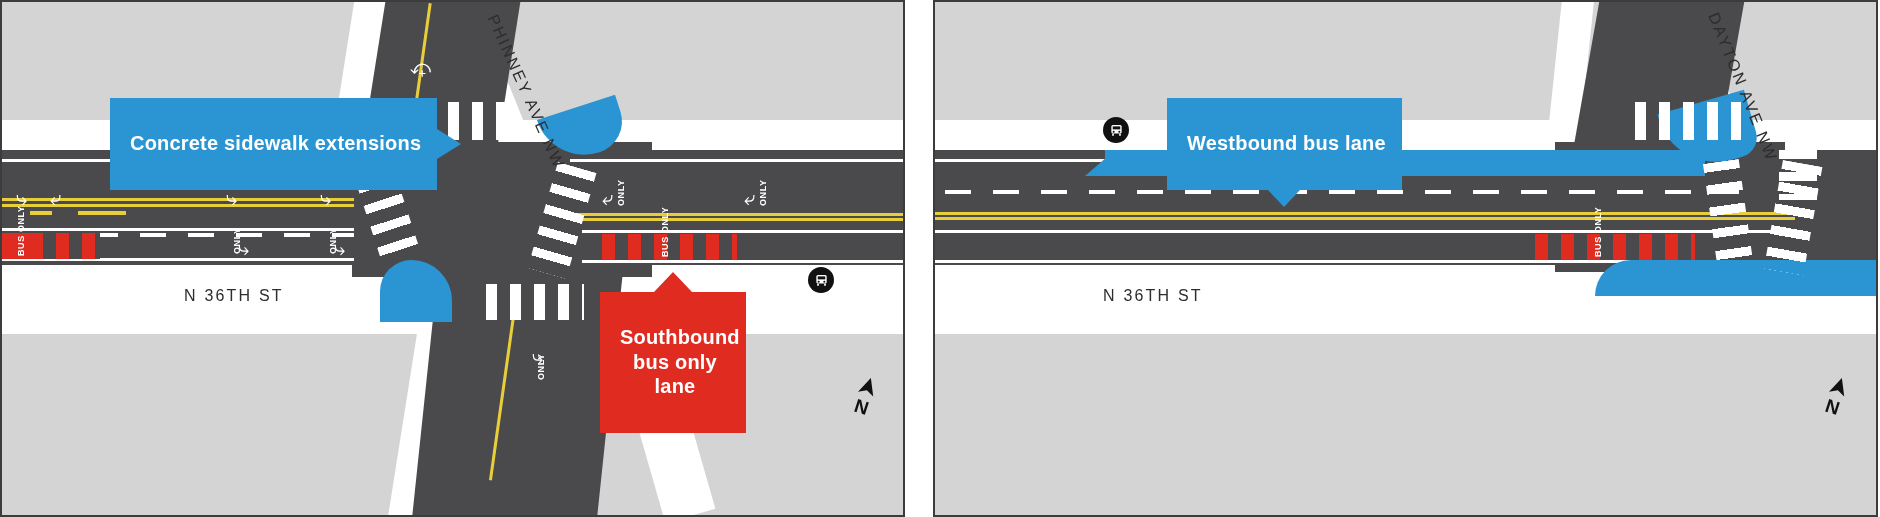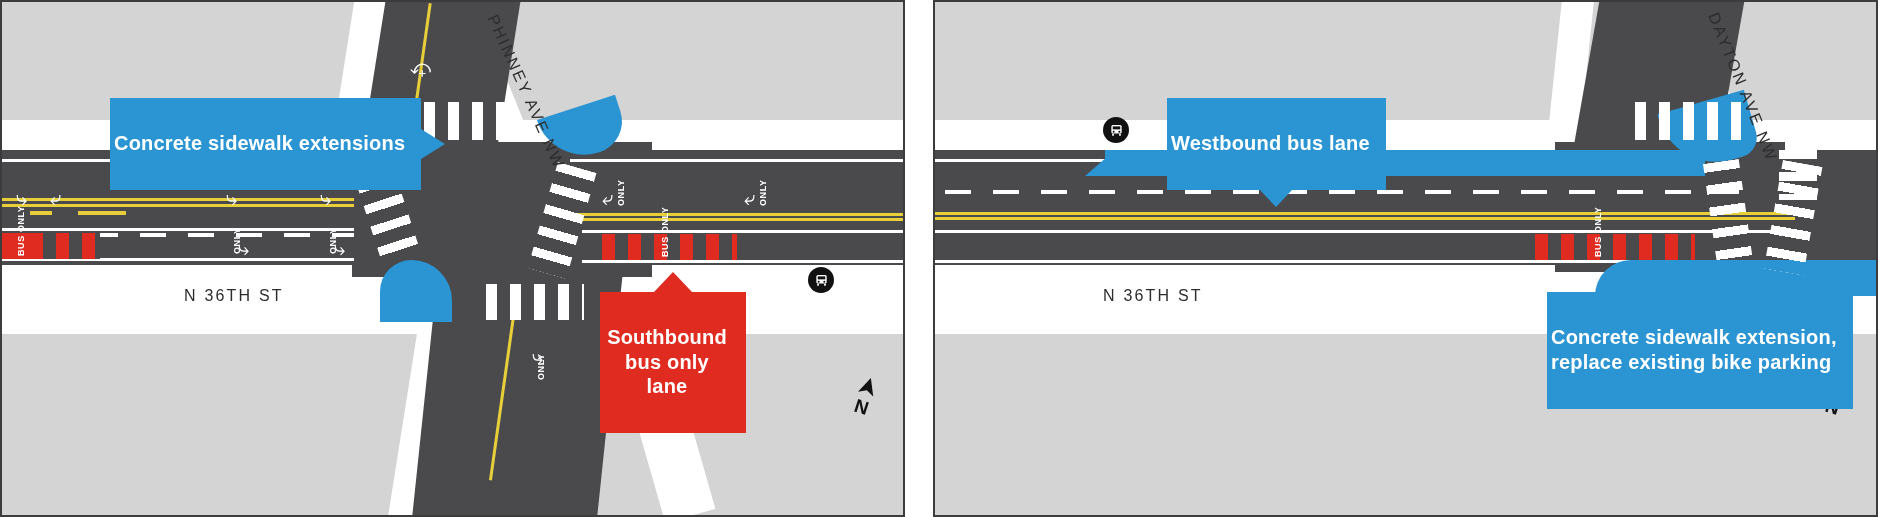--- a/index.html
+++ b/index.html
@@ -52,21 +52,21 @@
     background:repeating-linear-gradient(to bottom,#ffffff 0 9px,transparent 9px 22px);
   }
 
   
   .callout{
     position:absolute;
     color:#ffffff;
     font-weight:bold;
     letter-spacing:.2px;
     line-height:1.22;
-    padding:9px 16px 10px 4px;
+    padding:9px 16px 10px 20px;
     z-index:40;
     white-space:pre-line;
   }
   .callout.blue{ background:#2b95d3; }
   .callout.red{ background:#e02b20; text-align:center; }
   .callout .tail{
     position:absolute; width:0; height:0;
   }
   .tail-right{
     right:-24px; top:50%; transform:translateY(-50%);
@@ -321,25 +321,20 @@
     </div>
 
     <div class="street-label rot" style="left:786px;top:8px;transform:rotate(68deg);">DAYTON AVE NW</div>
     <div class="street-label" style="left:168px;top:285px;">N 36TH ST</div>
 
     <div class="callout blue" style="left:232px;top:96px;font-size:20px;">
       <span>Westbound bus lane</span>
       <span class="tail tail-down"></span>
     </div>
 
-    <div class="callout blue" style="left:612px;top:290px;font-size:20px;">
-      <span>Concrete sidewalk extension,
-replace existing bike parking</span>
-      <span class="tail tail-up-blue"></span>
-    </div>
 
     <div class="north" style="left:884px;top:372px;">
       <svg width="34" height="44" viewBox="0 0 34 44">
         <g transform="rotate(18 17 22)">
           <path d="M17 3 L25 20 L17 16 L9 20 Z" fill="#111111"></path>
           <text x="17" y="40" font-family="Liberation Sans, sans-serif" font-size="19" font-weight="bold" fill="#111111" text-anchor="middle">N</text>
         </g>
       </svg>
     </div>
 

